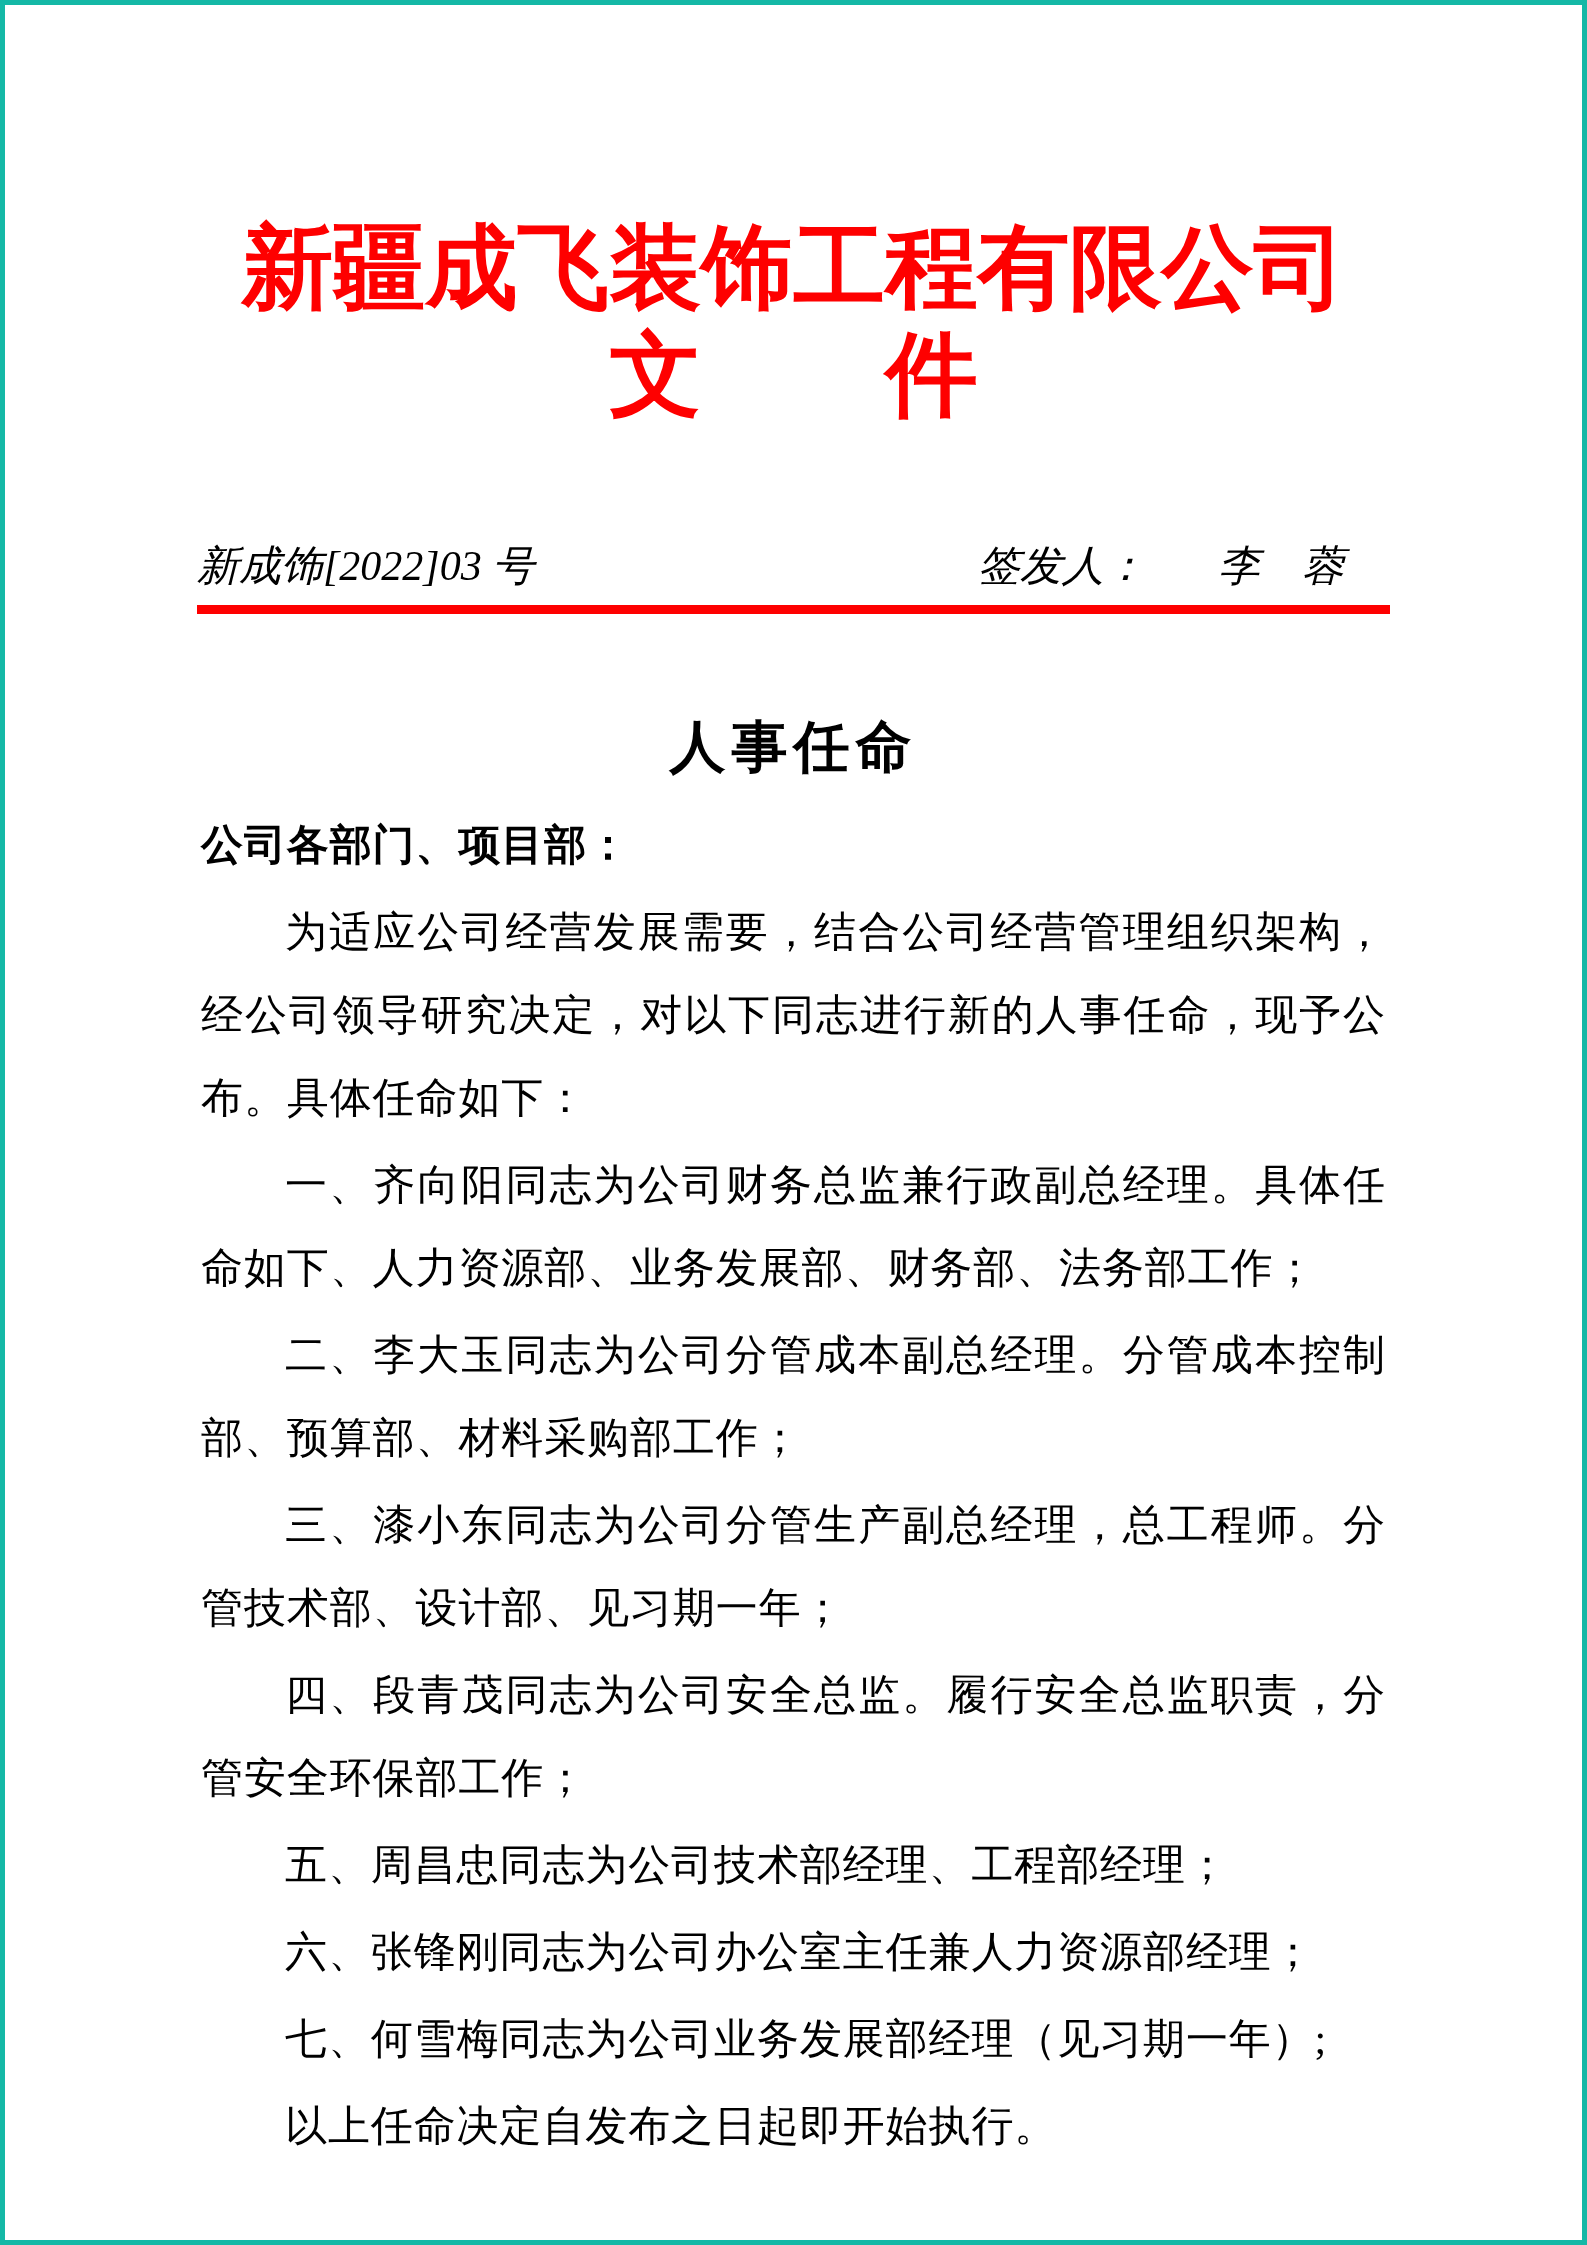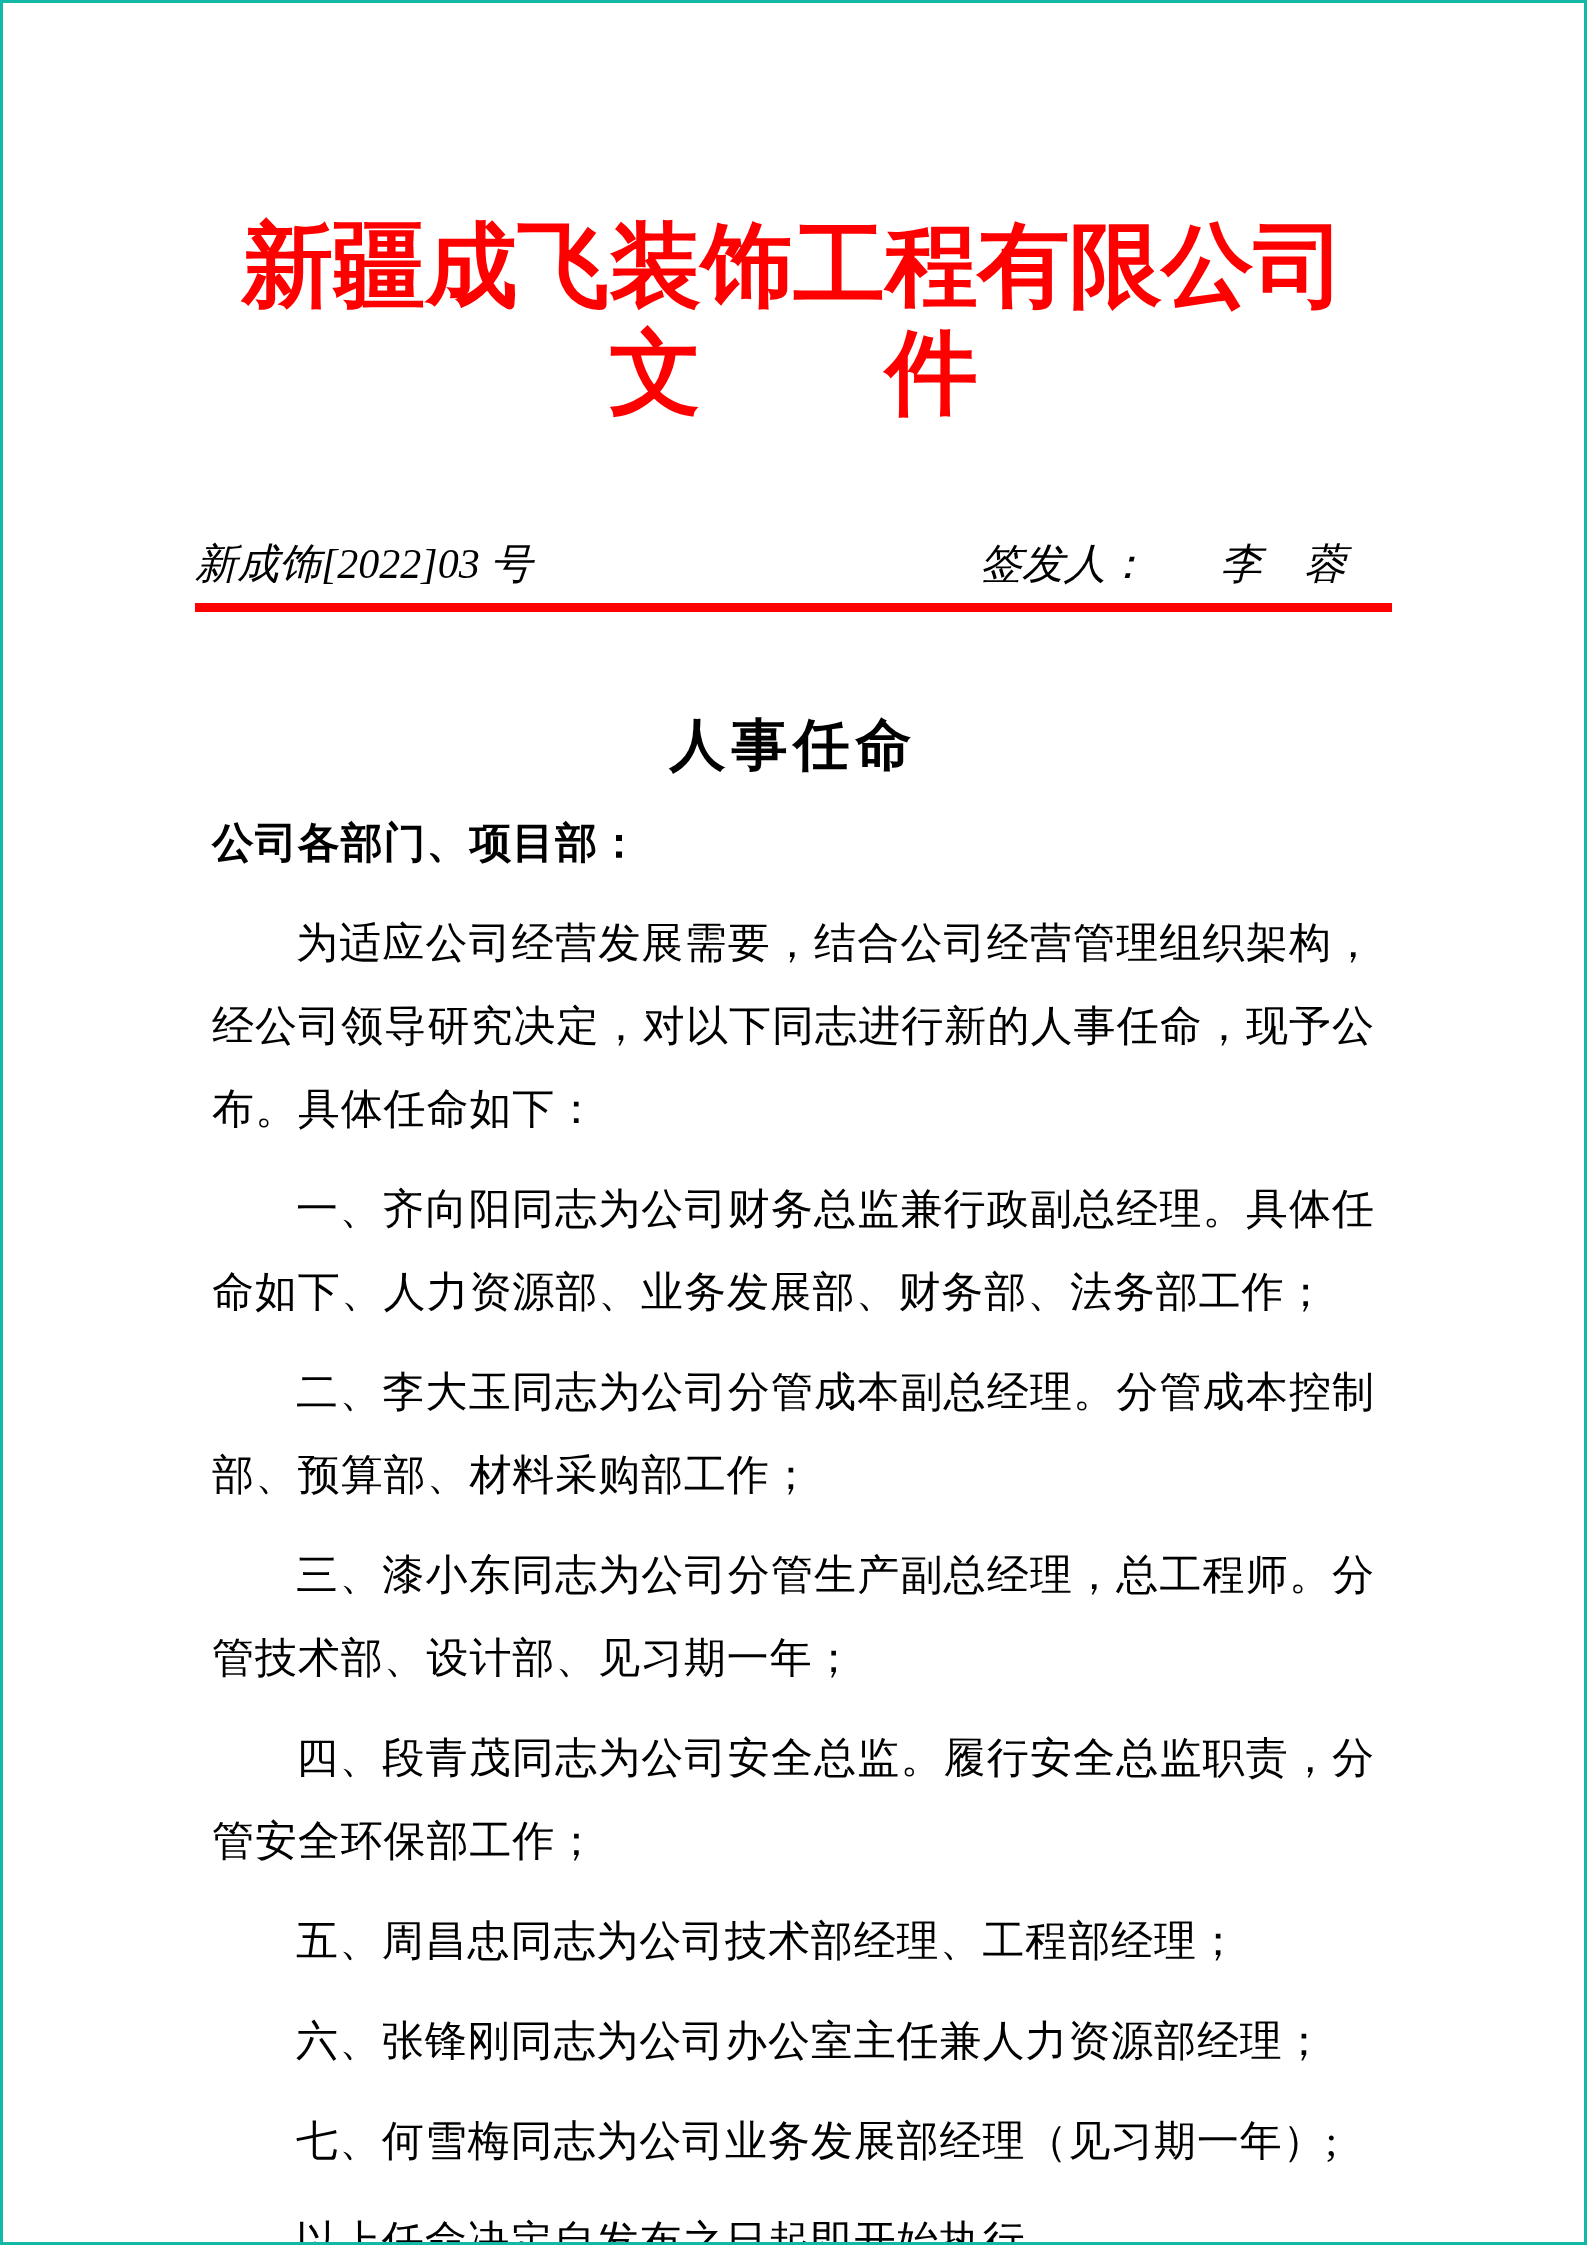--- a/index.html
+++ b/index.html
@@ -3,21 +3,21 @@
 <meta charset="utf-8">
 <style>
   html, body { margin: 0; padding: 0; background: #f2f2f2; }
   .page {
     position: relative;
     width: 1587px;
     height: 2245px;
     margin: 0 auto;
     background: #ffffff;
     box-sizing: border-box;
-    border: 3px solid #14b8a6;
+    border: 5px solid #14b8a6;
     overflow: hidden;
     color: #000000;
     font-family: "Liberation Serif", "DejaVu Serif", serif;
   }
   .content {
     padding: 0 192px;
   }
   
   .org-header {
     margin-top: 210px;
@@ -51,21 +51,21 @@
   .doc-title {
     margin-top: 96px;
     text-align: center;
     font-size: 56px;
     font-weight: bold;
     letter-spacing: 6px;
   }
   
   .body-paras { margin-top: 18px; }
   .body-para {
-    margin: 17px;
+    margin: 4px;
     font-size: 42px;
     line-height: 83px;
     letter-spacing: 0.9px;
     text-align: justify;
     text-justify: inter-ideograph;
   }
   .body-para.indent { text-indent: 2em; }
   .body-para.bold { font-weight: bold; }
 </style>
 </head>

